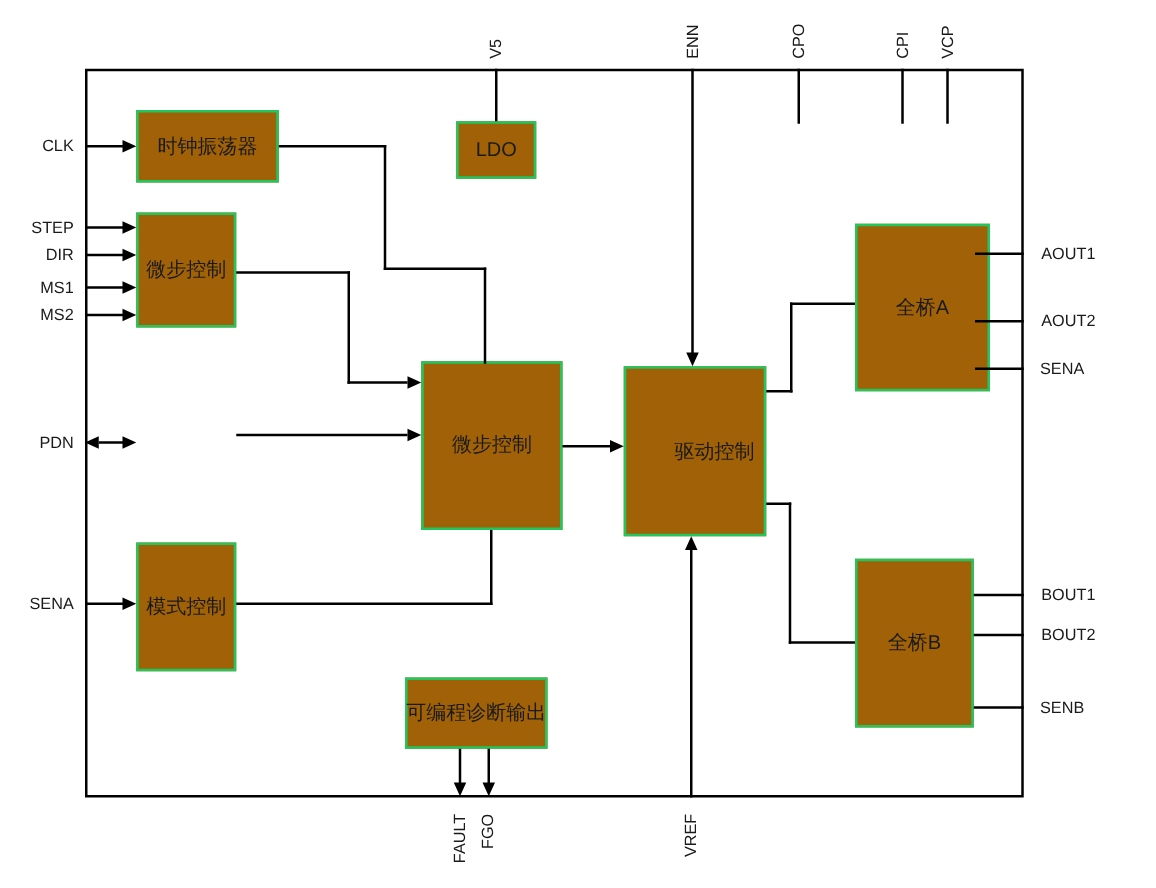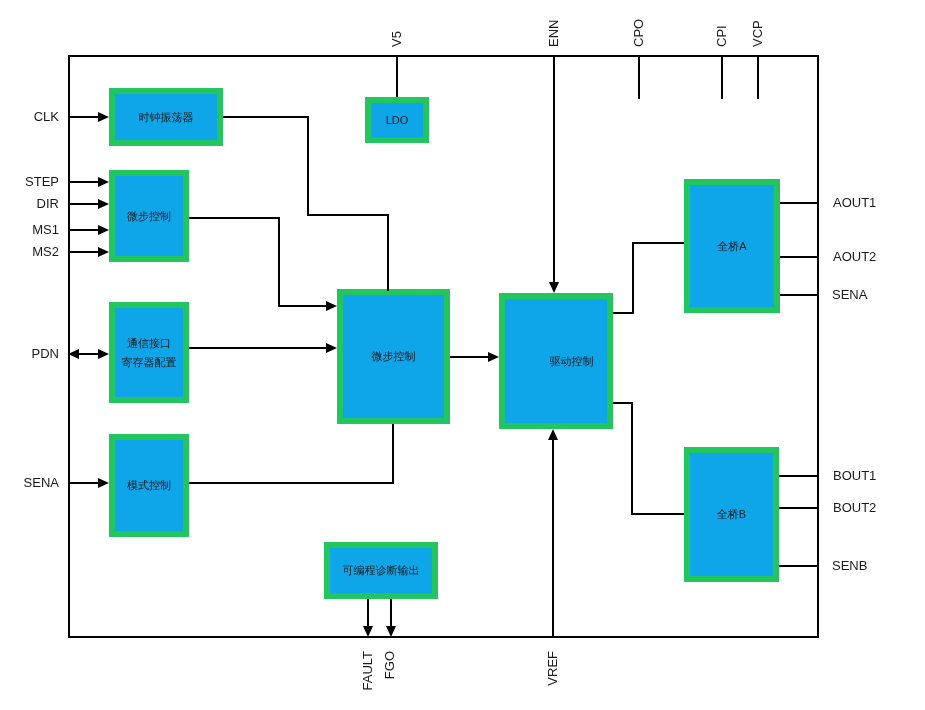--- a/index.html
+++ b/index.html
@@ -2,23 +2,23 @@
 <html><head>
 <meta charset="utf-8">
 <style>
   html,body{margin:0;padding:0;background:#ffffff;}
   .canvas{
     position:relative;width:925px;height:710px;background:#ffffff;
     font-family:"Liberation Sans",sans-serif;color:#1a1a1a;overflow:hidden;
   }
   .chip{position:absolute;left:68px;top:55px;width:751px;height:583px;
     border:2px solid #000;box-sizing:border-box;background:#fff;}
-  .box{position:absolute;border:6px solid #22c55e;background:#0ea5e9;box-sizing:border-box;
+  .box{position:absolute;border:2px solid #22c55e;background:#a16207;box-sizing:border-box;
     display:flex;flex-direction:column;align-items:center;justify-content:center;
-    font-size:11px;line-height:19px;color:#1a1a1a;text-align:center;white-space:nowrap;}
+    font-size:16px;line-height:19px;color:#1a1a1a;text-align:center;white-space:nowrap;}
   .wire{position:absolute;background:#000;}
   .hw{height:2px;}
   .vw{width:2px;}
   .arr{position:absolute;width:0;height:0;}
   .arr-r{border-top:5px solid transparent;border-bottom:5px solid transparent;border-left:11px solid #000;}
   .arr-l{border-top:5px solid transparent;border-bottom:5px solid transparent;border-right:11px solid #000;}
   .arr-d{border-left:5px solid transparent;border-right:5px solid transparent;border-top:11px solid #000;}
   .arr-u{border-left:5px solid transparent;border-right:5px solid transparent;border-bottom:11px solid #000;}
   .pin{position:absolute;font-size:13px;line-height:18px;color:#1a1a1a;white-space:nowrap;}
   .pin-left{left:10px;width:49px;text-align:right;}
@@ -33,40 +33,36 @@
 <div class="canvas">
 
   <div class="chip"></div>
 
   <div class="box" style="left:109px;top:88px;width:114px;height:58px;">
     <span>时钟振荡器</span>
   </div>
   <div class="box" style="left:109px;top:170px;width:80px;height:92px;">
     <span>微步控制</span>
   </div>
-  <div class="box" style="left:109px;top:302px;width:80px;height:101px;">
-    <span>通信接口</span>
-    <span>寄存器配置</span>
-  </div>
   <div class="box" style="left:365px;top:97px;width:64px;height:46px;">
     <span>LDO</span>
   </div>
   <div class="box" style="left:109px;top:434px;width:80px;height:103px;">
     <span>模式控制</span>
   </div>
   <div class="box" style="left:337px;top:289px;width:113px;height:135px;">
     <span>微步控制</span>
   </div>
   <div class="box" style="left:499px;top:293px;width:114px;height:136px;padding-left:31px;">
     <span>驱动控制</span>
   </div>
   <div class="box" style="left:324px;top:542px;width:114px;height:57px;">
     <span>可编程诊断输出</span>
   </div>
-  <div class="box" style="left:684px;top:179px;width:96px;height:134px;">
+  <div class="box" style="left:684px;top:179px;width:108px;height:134px;">
     <span>全桥A</span>
   </div>
   <div class="box" style="left:684px;top:447px;width:95px;height:135px;">
     <span>全桥B</span>
   </div>
 
   <div class="wire hw" style="left:68px;top:116px;width:32px;"></div>
   <div class="arr arr-r" style="left:98px;top:112px;"></div>
   <div class="wire hw" style="left:68px;top:181px;width:32px;"></div>
   <div class="arr arr-r" style="left:98px;top:177px;"></div>

